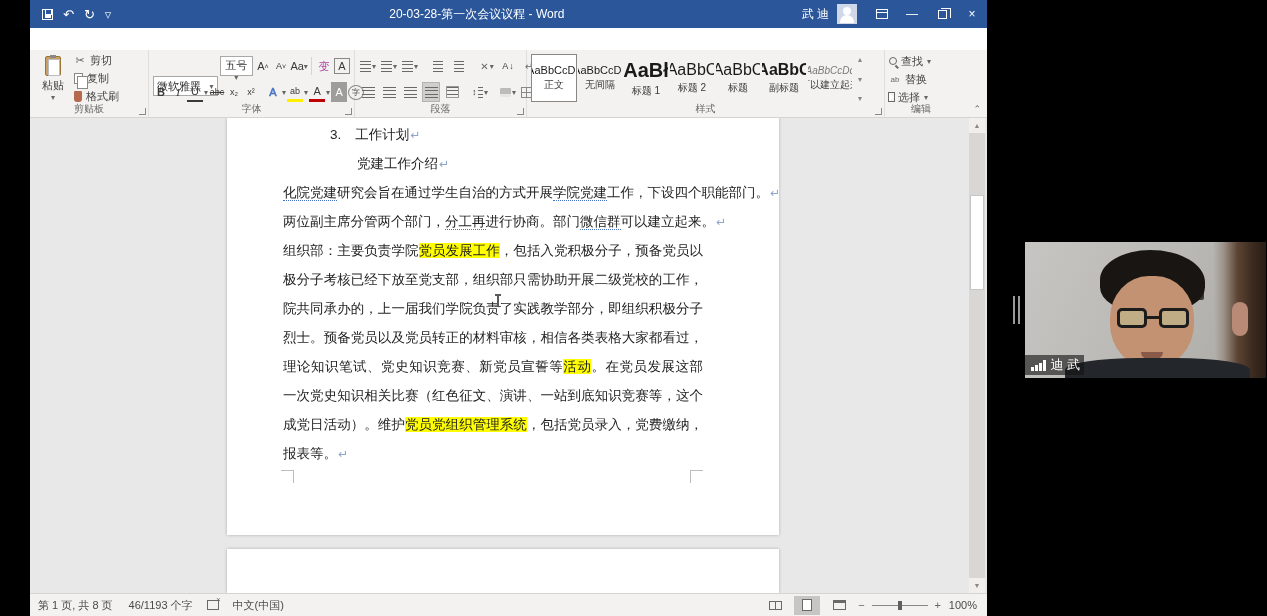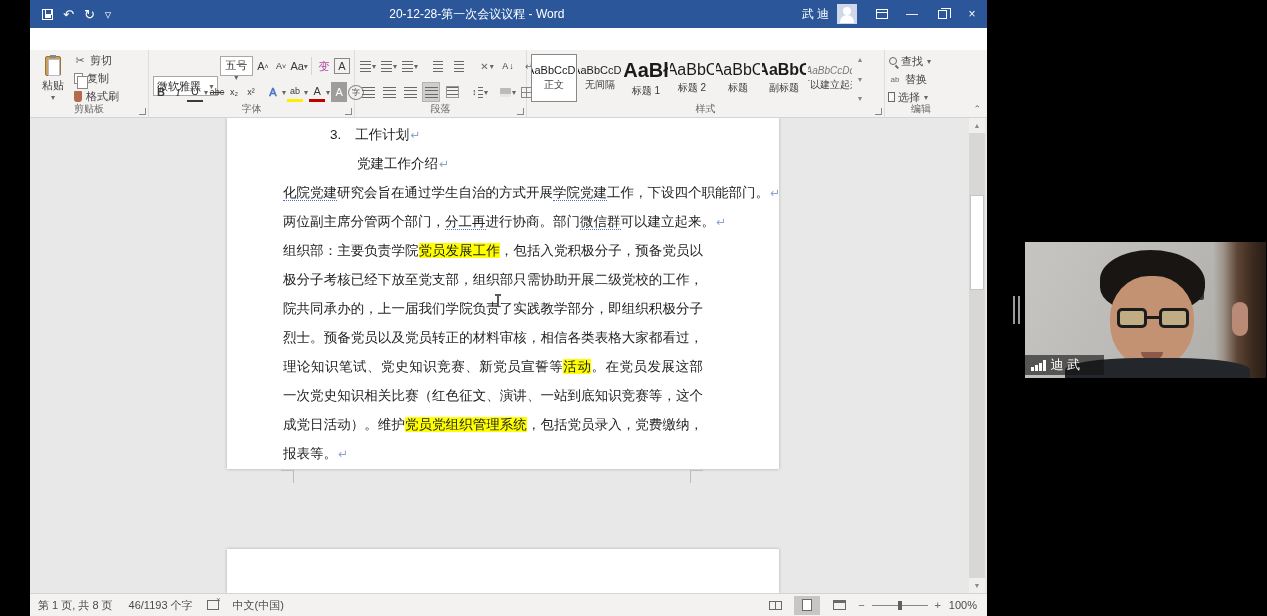--- a/index.html
+++ b/index.html
@@ -92,21 +92,21 @@
   .g-editing { width:72px; border-right:none; }
   .edit-cmds { display:flex; flex-direction:column; gap:3px; justify-content:center; height:50px; font-size:11px; color:#444; }
   .mag-ico { width:8px; height:8px; border:1.5px solid #6b6966; border-radius:50%; position:relative; display:inline-block; }
   .mag-ico::after { content:""; position:absolute; right:-3px; bottom:-3px; width:4px; height:1.5px; background:#6b6966; transform:rotate(45deg); }
   .sel-ico { width:0; height:0; border-left:5px solid #fff; border-top:4px solid transparent; border-bottom:4px solid transparent; outline:1px solid #6b6966; display:inline-block; }
   .collapse-ribbon { position:absolute; right:6px; bottom:3px; font-size:9px; color:#696764; }
 
   
   .doc-area { position:absolute; left:0; top:118px; width:100%; height:475px; background:#e8e8e8; overflow:hidden; }
   .page { position:absolute; left:197px; width:552px; background:#fff; box-shadow:0 0 3px rgba(0,0,0,.25); }
-  .page1 { top:0; height:351px; }
+  .page1 { top:0; height:417px; }
   .page2 { top:431px; height:44px; }
   .textcol { position:absolute; left:56px; top:2px; width:420px; font-size:13.5px; color:#1d1d1d; }
   .docline { line-height:29px; height:29px; white-space:nowrap; }
   .docline.full { text-align:justify; text-align-last:justify; text-justify:inter-character; white-space:normal; height:29px; overflow:hidden; }
   .run.hl { background:#ffff00; }
   .run.u { border-bottom:1px dotted #4472c4; }
   .mark { color:#8fa3cc; font-size:12px; margin-left:1px; }
   .corner { position:absolute; width:13px; height:13px; }
   .corner.cl { border-top:1px solid #bdbdbd; border-right:1px solid #bdbdbd; }
   .corner.cr { border-top:1px solid #bdbdbd; border-left:1px solid #bdbdbd; }
@@ -150,39 +150,39 @@
   .cam-person { position:absolute; left:50px; top:8px; width:150px; height:128px; }
   .hair { position:absolute; left:25px; top:0; width:105px; height:62px; background:#181512; border-radius:48% 52% 40% 40%; }
   .face { position:absolute; left:35px; top:26px; width:84px; height:92px; background:#c29272; border-radius:46% 46% 48% 48%; }
   .glasses { position:absolute; left:42px; top:58px; width:72px; height:22px; }
   .lens { position:absolute; top:0; width:30px; height:20px; border:3px solid #1c1c1c; border-radius:5px; background:rgba(190,220,170,.35); }
   .lens.l { left:0; } .lens.r { right:0; }
   .bridge { position:absolute; left:30px; top:8px; width:12px; height:3px; background:#1c1c1c; }
   .mouth { position:absolute; left:66px; top:102px; width:22px; height:7px; background:#8a5a48; border-radius:0 0 10px 10px; }
   .shoulders { position:absolute; left:-10px; top:108px; width:185px; height:30px; background:#23262b; border-radius:40% 40% 0 0; }
   .cam-nametag { position:absolute; left:0; bottom:3px; height:20px; background:rgba(20,20,20,.62); color:#fff;
-                 display:flex; align-items:center; gap:5px; padding:0 24px 0 6px; font-size:13px; }
+                 display:flex; align-items:center; gap:5px; padding:0 4px 0 6px; font-size:13px; }
   .sig-bars { display:inline-flex; align-items:flex-end; gap:1.5px; height:11px; }
   .sig-bars i { width:2.5px; background:#fff; display:inline-block; }
   .sig-bars i:nth-child(1){height:4px;} .sig-bars i:nth-child(2){height:6px;}
   .sig-bars i:nth-child(3){height:8px;} .sig-bars i:nth-child(4){height:11px;}
 </style>
 </head>
 <body>
 
 <div class="word-window">
 
   <div class="titlebar">
     <div class="qat">
       <span class="save-ico"></span>
       <span class="glyph">↶</span>
       <span class="glyph">↻</span>
       <span class="glyph qat-drop">▿</span>
     </div>
-    <div class="title-text">20-12-28-第一次会议议程 - Word</div>
+    <div class="title-text">20-03-28-第一次会议议程 - Word</div>
     <div class="tb-right">
       <span class="tb-user">武 迪</span>
       <span class="tb-avatar"></span>
       <span class="winbtn">
           <span class="ribbon-display-ico"></span>
         </span>
       <span class="winbtn">—</span>
       <span class="winbtn">
           <span class="restore-ico"></span>
         </span>

